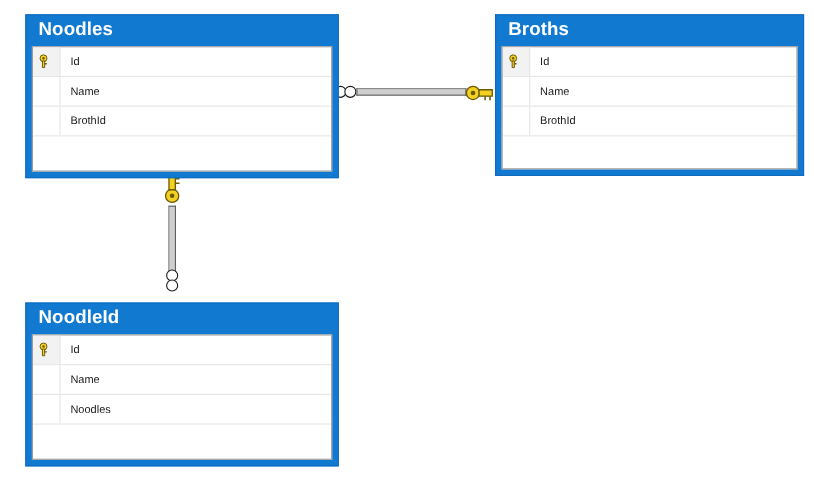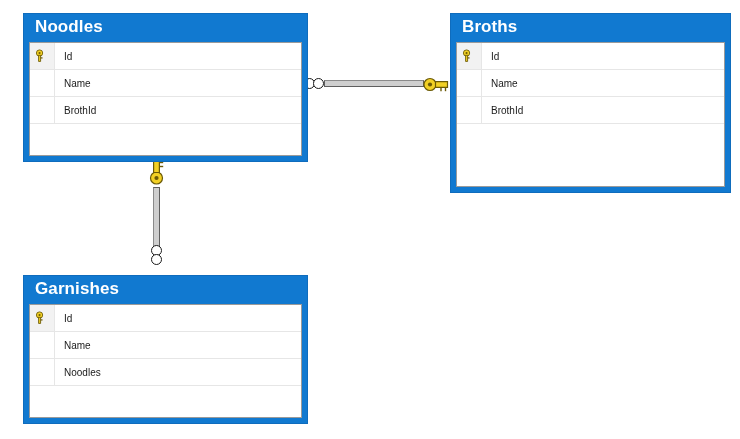--- a/index.html
+++ b/index.html
@@ -156,21 +156,21 @@
       </div>
 
       <div class="field-row field-filler">
         <div class="field-gutter"></div>
         <div class="field-name"></div>
       </div>
 
     </div>
   </div>
 
-  <div class="entity" style="left:446px; top:13px; width:281px; height:180px;">
+  <div class="entity" style="left:446px; top:13px; width:281px; height:147px;">
     <div class="entity-title">Broths</div>
     <div class="entity-body">
 
       <div class="field-row">
         <div class="field-gutter pk">
           <svg class="pk-key" viewBox="0 0 16 16">
             <circle cx="5.2" cy="4.6" r="3.6" fill="#f2d024" stroke="#6b5a06" stroke-width="1"></circle>
             <circle cx="5.2" cy="4.6" r="1.25" fill="#6b5a06"></circle>
             <path d="M6.4 7.2 L6.4 14.2 L4.1 14.2 L4.1 7.2 Z" fill="#f2d024" stroke="#6b5a06" stroke-width="1"></path>
             <path d="M6.4 10.2 L8.6 10.2" stroke="#6b5a06" stroke-width="1.4"></path>
@@ -191,21 +191,21 @@
 
       <div class="field-row field-filler">
         <div class="field-gutter"></div>
         <div class="field-name"></div>
       </div>
 
     </div>
   </div>
 
   <div class="entity" style="left:19px; top:275px; width:285px; height:149px;">
-    <div class="entity-title">Garnishes</div>
+    <div class="entity-title">NoodleId</div>
     <div class="entity-body">
 
       <div class="field-row">
         <div class="field-gutter pk">
           <svg class="pk-key" viewBox="0 0 16 16">
             <circle cx="5.2" cy="4.6" r="3.6" fill="#f2d024" stroke="#6b5a06" stroke-width="1"></circle>
             <circle cx="5.2" cy="4.6" r="1.25" fill="#6b5a06"></circle>
             <path d="M6.4 7.2 L6.4 14.2 L4.1 14.2 L4.1 7.2 Z" fill="#f2d024" stroke="#6b5a06" stroke-width="1"></path>
             <path d="M6.4 10.2 L8.6 10.2" stroke="#6b5a06" stroke-width="1.4"></path>
           </svg>

